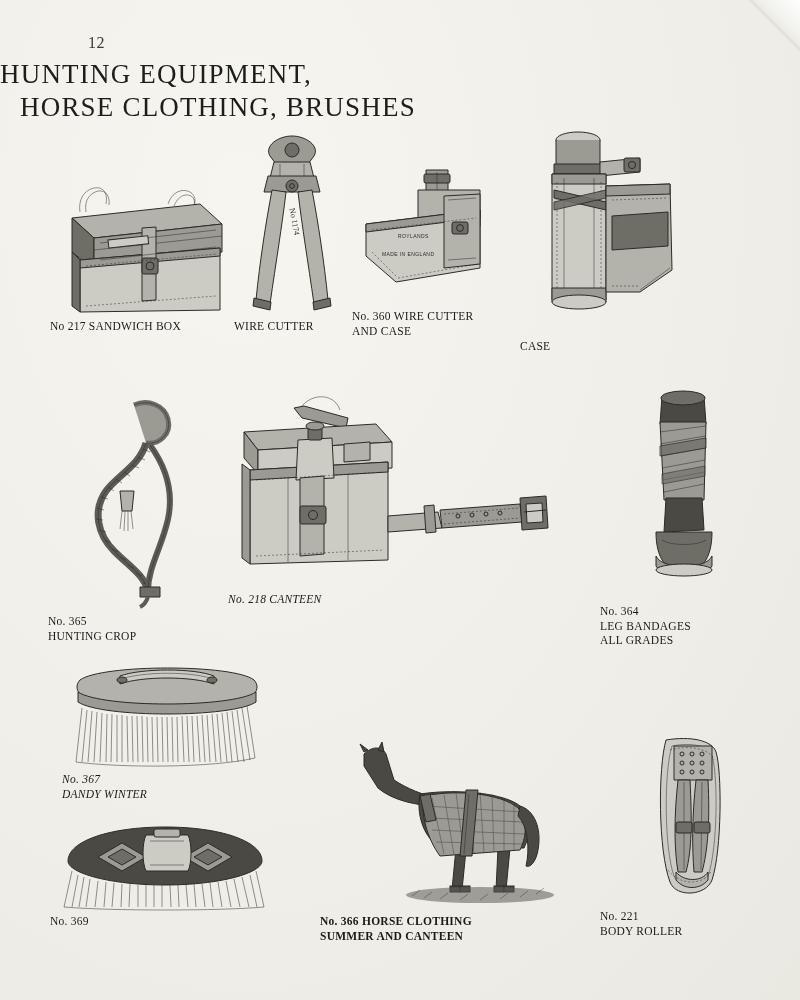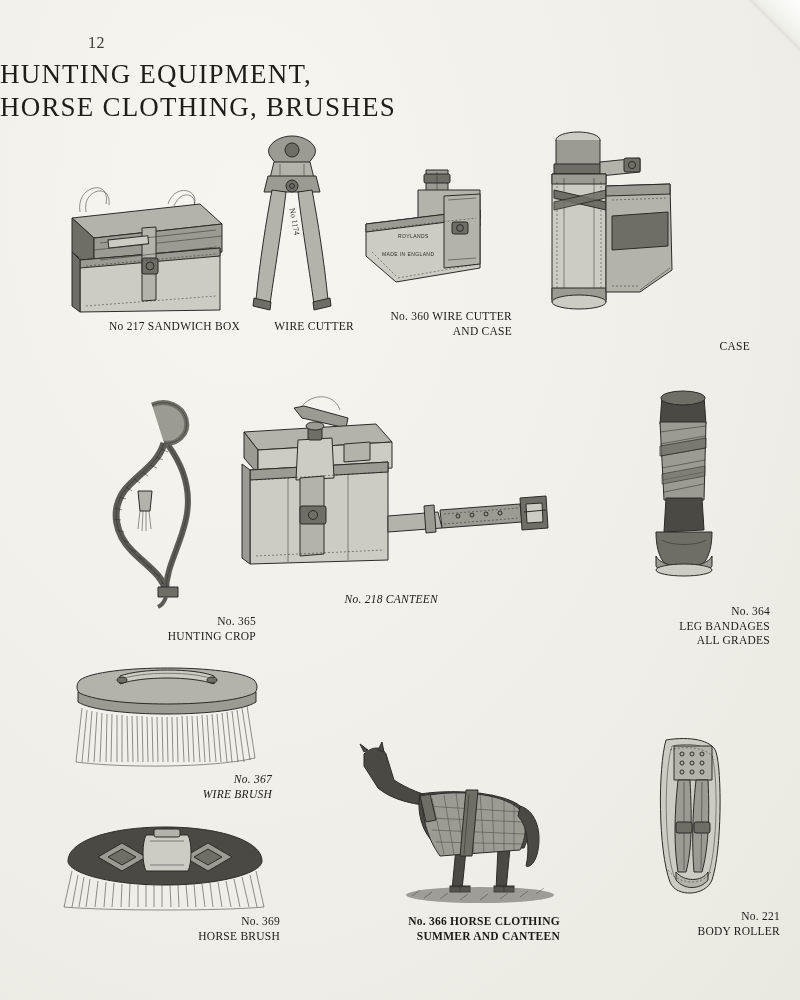--- a/index.html
+++ b/index.html
@@ -62,24 +62,25 @@
   .title .l1 {
     font-size: 27px;
     letter-spacing: 1.2px;
     line-height: 1.22;
     font-family: "Liberation Serif", serif;
   }
   .title .l2 {
     font-size: 27px;
     letter-spacing: 1.2px;
     line-height: 1.22;
+    padding-left: 20px;
   }
   .item {
     position: absolute;
-    text-align: right;
+    text-align: left;
   }
   .caption {
     font-size: 11.5px;
     color: #1a1a17;
     line-height: 1.28;
     letter-spacing: 0.25px;
     margin-top: 4px;
     font-family: "Liberation Serif", serif;
   }
   .fig {
@@ -256,21 +257,21 @@
         <path class="hair" stroke-dasharray="2 2" d="M92 80 L148 78"></path>
         <path class="hair" stroke-dasharray="2 2" d="M92 166 L120 166"></path>
         <path class="hair" d="M120 170 L150 148"></path>
       </svg>
     </div>
     <div class="caption">
       <div>CASE</div>
     </div>
   </div>
 
-  <div class="item" style="left:66px; top:395px; width:190px;">
+  <div class="item" style="left:48px; top:395px; width:190px;">
     <div class="fig">
       <svg width="190" height="215" viewBox="0 0 190 215">
 
         <path class="fillgrey" d="M86 10 C 100 4, 116 10, 120 24 C 124 40, 110 50, 98 48"></path>
         <path class="ink" d="M86 10 C 100 4, 116 10, 120 24 C 124 40, 110 50, 98 48" style="stroke-width:5; stroke:#6e6d66; fill:none"></path>
         <path class="hair" d="M86 10 C 100 4, 116 10, 120 24 C 124 40, 110 50, 98 48"></path>
 
         <path style="fill:none;stroke:#5c5b56;stroke-width:7" d="M98 48 C 92 70, 70 80, 58 96 C 44 116, 50 140, 66 156 C 82 172, 96 180, 100 196"></path>
         <path class="hair" d="M98 48 C 92 70, 70 80, 58 96 C 44 116, 50 140, 66 156 C 82 172, 96 180, 100 196"></path>
 
@@ -455,21 +456,21 @@
             <path d="M170 53 L176 104"></path>
             <path d="M175 52 L182 104"></path>
           <path d="M180 50 L188 102"></path>
             <path d="M185 48 L193 100"></path>
         </g>
         <path class="hair" d="M14 104 C 60 110, 150 110, 193 100"></path>
       </svg>
     </div>
     <div class="caption">
       <div>No. 367</div>
-      <div>WIRE BRUSH</div>
+      <div>DANDY WINTER</div>
     </div>
   </div>
 
   <div class="item" style="left:50px; top:815px; width:230px;">
     <div class="fig">
       <svg width="230" height="95" viewBox="0 0 230 95">
 
         <path class="filldarker" d="M18 46 C 18 26, 60 12, 115 12 C 170 12, 212 26, 212 46 C 212 58, 170 70, 115 70 C 60 70, 18 58, 18 46 Z"></path>
 
         <path class="fillgrey" d="M48 42 L72 28 L96 42 L72 56 Z"></path>
@@ -507,21 +508,20 @@
             <path d="M184 64 L190 92"></path>
             <path d="M192 62 L199 92"></path>
             <path d="M200 60 L207 92"></path>
           <path d="M206 56 L214 92"></path>
         </g>
         <path class="hair" d="M14 92 C 60 96, 170 96, 214 92"></path>
       </svg>
     </div>
     <div class="caption">
       <div>No. 369</div>
-      <div>HORSE BRUSH</div>
     </div>
   </div>
 
   <div class="item" style="left:320px; top:740px; width:240px;font-weight:bold;">
     <div class="fig">
       <svg width="240" height="170" viewBox="0 0 240 170">
 
         <path class="filldarker" d="M44 14 C 52 6, 62 6, 66 14 L 74 40 C 86 48, 104 56, 120 58 L 120 66 C 96 66, 72 60, 58 48 L 44 26 Z"></path>
         <path class="filldarker" d="M44 12 L40 4 L48 10 Z"></path>
         <path class="filldarker" d="M58 10 L62 2 L64 12 Z"></path>

